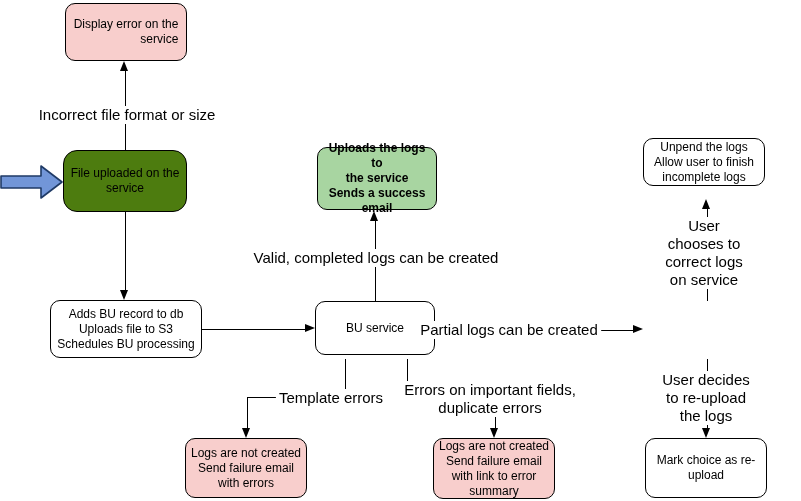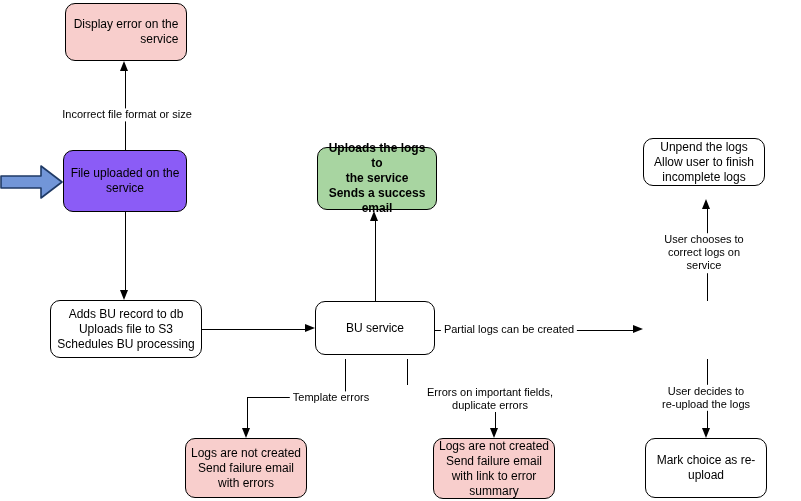--- a/index.html
+++ b/index.html
@@ -20,34 +20,34 @@
     align-items:center;
     justify-content:center;
     text-align:center;
     font-size:12px;
     line-height:1.25;
     white-space:pre-line;
     padding:2px 4px;
   }
   .fill-white{background:#ffffff;}
   .fill-pink{background:#f8cecc;}
-  .fill-blue{background:#8b5cf6;}
+  .fill-blue{background:#4d7c0f;border-radius:14px;}
   .fill-green{background:#a8d5a1;}
   .fill-yellow{background:#ffeec9;}
   .line{position:absolute;background:#000000;}
   .h{height:1.3px;}
   .v{width:1.3px;}
   .ah{position:absolute;width:0;height:0;}
   .ah.up{border-left:4.5px solid transparent;border-right:4.5px solid transparent;border-bottom:10px solid #000;}
   .ah.down{border-left:4.5px solid transparent;border-right:4.5px solid transparent;border-top:10px solid #000;}
   .ah.right{border-top:4.5px solid transparent;border-bottom:4.5px solid transparent;border-left:10px solid #000;}
   .elabel{
     position:absolute;
     background:#ffffff;
-    font-size:11px;
+    font-size:15px;
     line-height:1.2;
     text-align:center;
     white-space:pre-line;
     padding:0 3px;
     transform:translate(-50%,-50%);
   }
 </style>
 </head>
 <body>
 
@@ -96,20 +96,21 @@
   <div class="elabel" style="left:127px;top:115px;">Incorrect file format or size</div>
 
   <div class="line v" style="left:125px;top:212px;height:78px;"></div>
   <div class="ah down" style="left:120px;top:290px;"></div>
 
   <div class="line h" style="left:202px;top:329px;width:103px;"></div>
   <div class="ah right" style="left:305px;top:324px;"></div>
 
   <div class="line v" style="left:375px;top:220px;height:81px;"></div>
   <div class="ah up" style="left:370px;top:211px;"></div>
+  <div class="elabel" style="left:376px;top:258px;">Valid, completed logs can be created</div>
 
   <div class="line h" style="left:435px;top:330px;width:198px;"></div>
   <div class="ah right" style="left:633px;top:325px;"></div>
   <div class="elabel" style="left:509px;top:330px;">Partial logs can be created</div>
 
   <div class="line v" style="left:345px;top:359px;height:39px;"></div>
   <div class="line h" style="left:247px;top:397px;width:99px;"></div>
   <div class="line v" style="left:247px;top:397px;height:32px;"></div>
   <div class="ah down" style="left:242px;top:428px;"></div>
   <div class="elabel" style="left:331px;top:398px;">Template errors</div>

